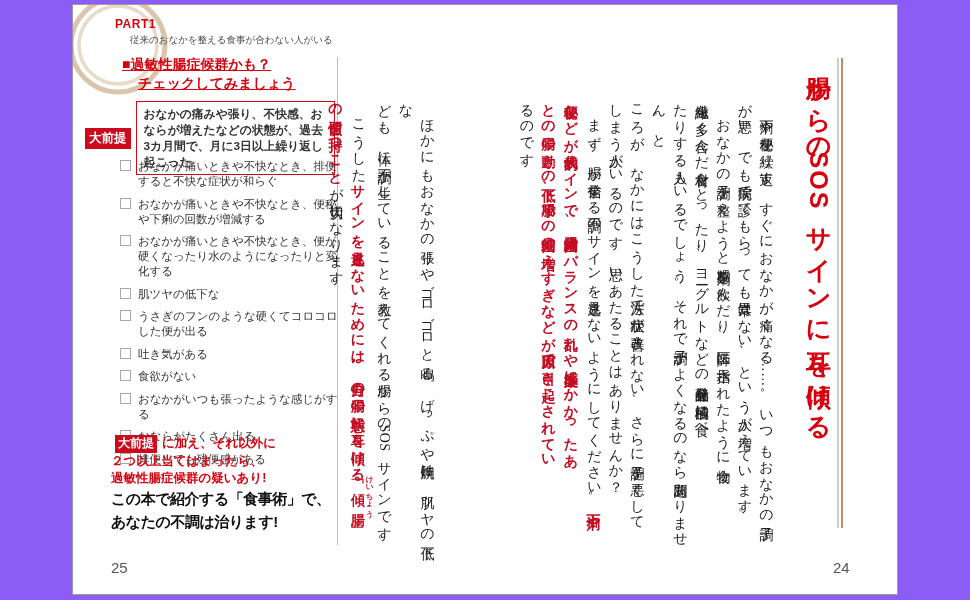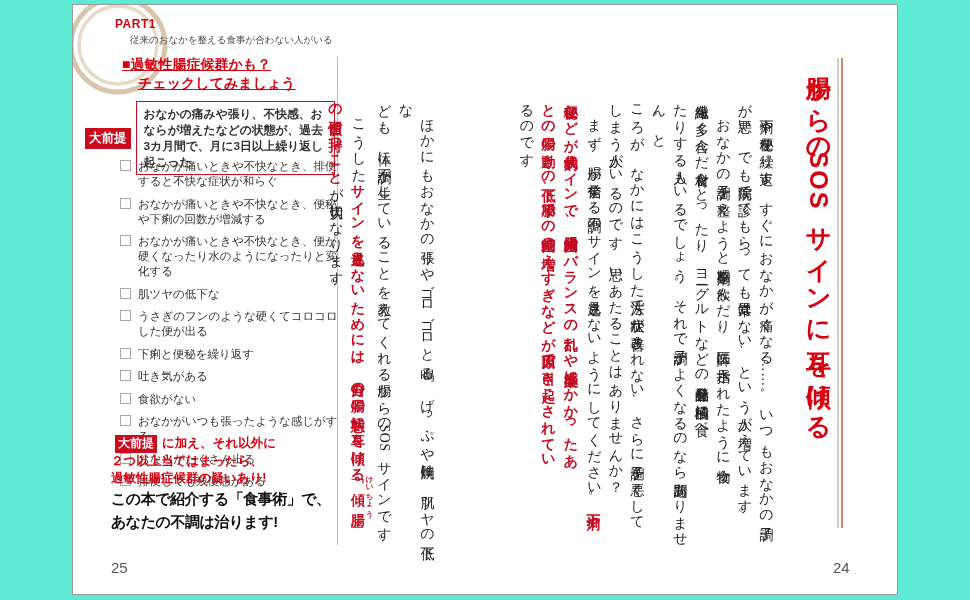--- a/index.html
+++ b/index.html
@@ -1,17 +1,17 @@
 <!DOCTYPE html>
 <html><head>
 <meta charset="utf-8">
 <style>
   * { margin:0; padding:0; box-sizing:border-box; }
   html,body { width:970px; height:600px; background:#ffffff; font-family:"Liberation Sans", sans-serif; }
-  #canvas { position:relative; width:970px; height:600px; background:#5eead4; overflow:hidden; }
+  #canvas { position:relative; width:970px; height:600px; background:#8b5cf6; overflow:hidden; }
 
   .spread {
     position:absolute; left:72px; top:4px; width:826px; height:591px;
     background:#fff; border:1px solid #9a9a9a; overflow:hidden;
   }
 
   
   .rings { position:absolute; left:-12px; top:-18px; width:140px; height:130px; }
 
   
@@ -105,24 +105,20 @@
         <div class="check-row">
           <span class="checkbox"></span>
           <span>肌ツヤの低下な</span>
         </div>
         <div class="check-row">
           <span class="checkbox"></span>
           <span>うさぎのフンのような硬くてコロコロした便が出る</span>
         </div>
         <div class="check-row">
           <span class="checkbox"></span>
-          <span>下痢と便秘を繰り返す</span>
-        </div>
-        <div class="check-row">
-          <span class="checkbox"></span>
           <span>吐き気がある</span>
         </div>
         <div class="check-row">
           <span class="checkbox"></span>
           <span>食欲がない</span>
         </div>
         <div class="check-row">
           <span class="checkbox"></span>
           <span>おなかがいつも張ったような感じがする</span>
         </div>

